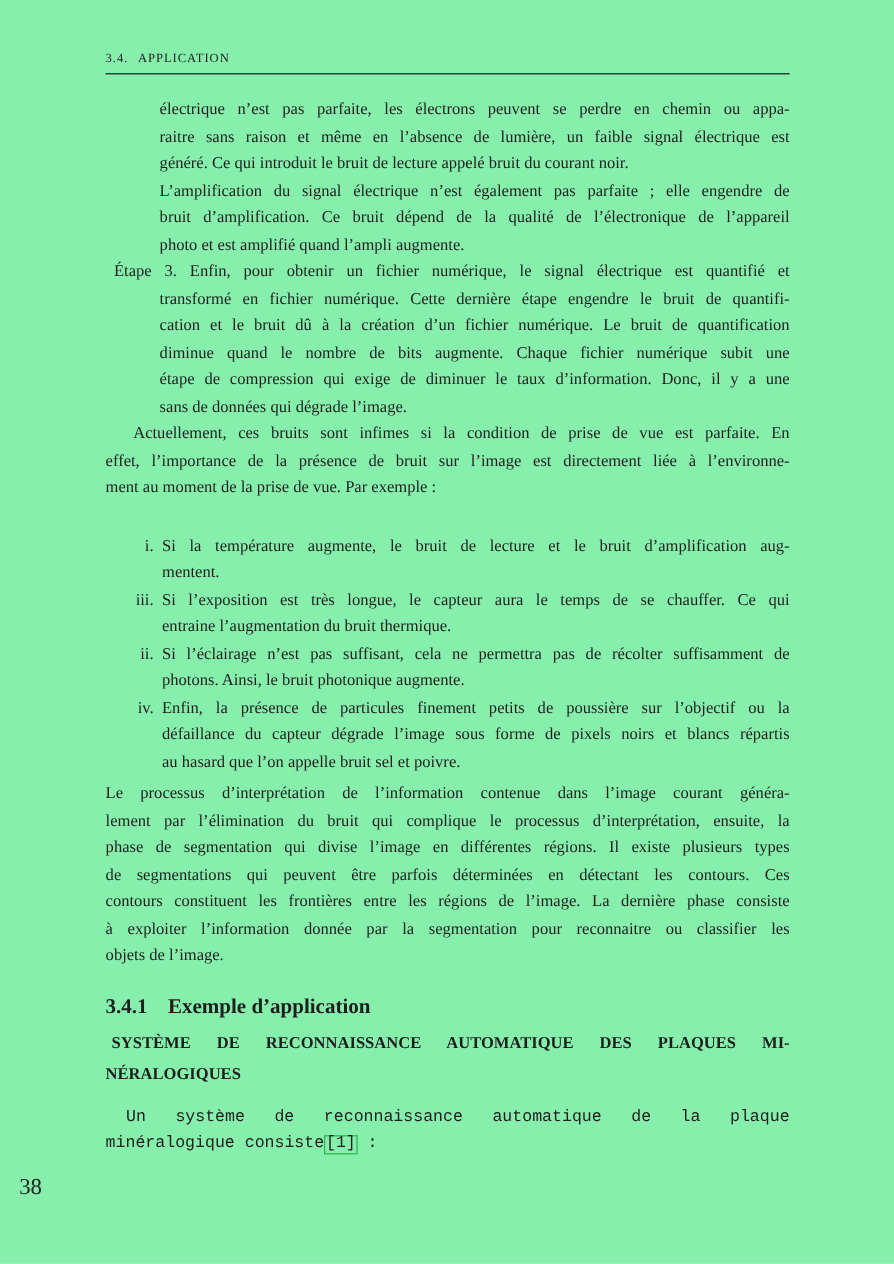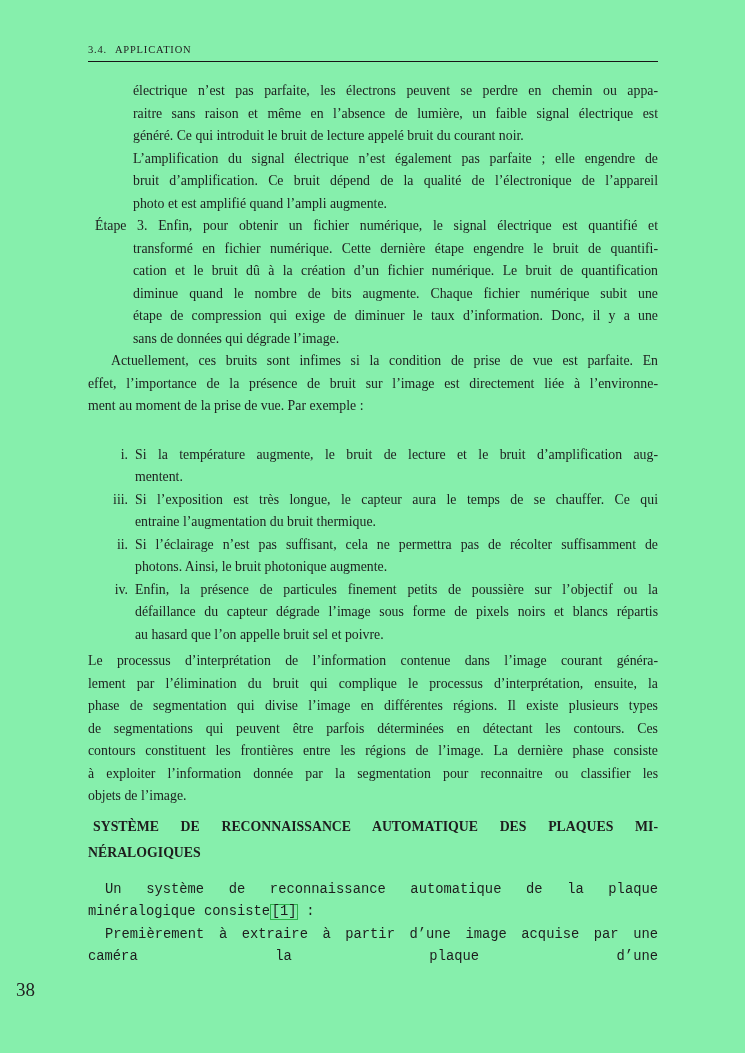--- a/index.html
+++ b/index.html
@@ -127,28 +127,30 @@
     <div>
       <div class="jline">Le processus d’interprétation de l’information contenue dans l’image courant généra-</div>
       <div class="jline">lement par l’élimination du bruit qui complique le processus d’interprétation, ensuite, la</div>
       <div class="jline">phase de segmentation qui divise l’image en différentes régions. Il existe plusieurs types</div>
       <div class="jline">de segmentations qui peuvent être parfois déterminées en détectant les contours. Ces</div>
       <div class="jline">contours constituent les frontières entre les régions de l’image. La dernière phase consiste</div>
       <div class="jline">à exploiter l’information donnée par la segmentation pour reconnaitre ou classifier les</div>
       <div class="jline last">objets de l’image.</div>
     </div>
 
+    <div class="subsection-heading">
+      <span class="sub-no">3.4.1</span><span>Exemple d’application</span>
+    </div>
 
     <div class="bold-heading">
       <div class="jline first">SYSTÈME DE RECONNAISSANCE AUTOMATIQUE DES PLAQUES MI-</div>
       <div class="jline last">NÉRALOGIQUES</div>
     </div>
 
     <div style="margin-top:13px;font-family:Liberation Mono, monospace;">
       <div class="jline last small-indent"><span>Un système de reconnaissance automatique de la plaque minéralogique consiste</span><span class="cite-box">[1]</span><span> :</span></div>
-      <div class="jline small-indent">Premièrement à extraire à partir d’une image acquise par une caméra la plaque d’une</div>
     </div>
 
   </div>
 
   <div class="page-footer">38</div>
 
 </div>
 
 </body></html>

